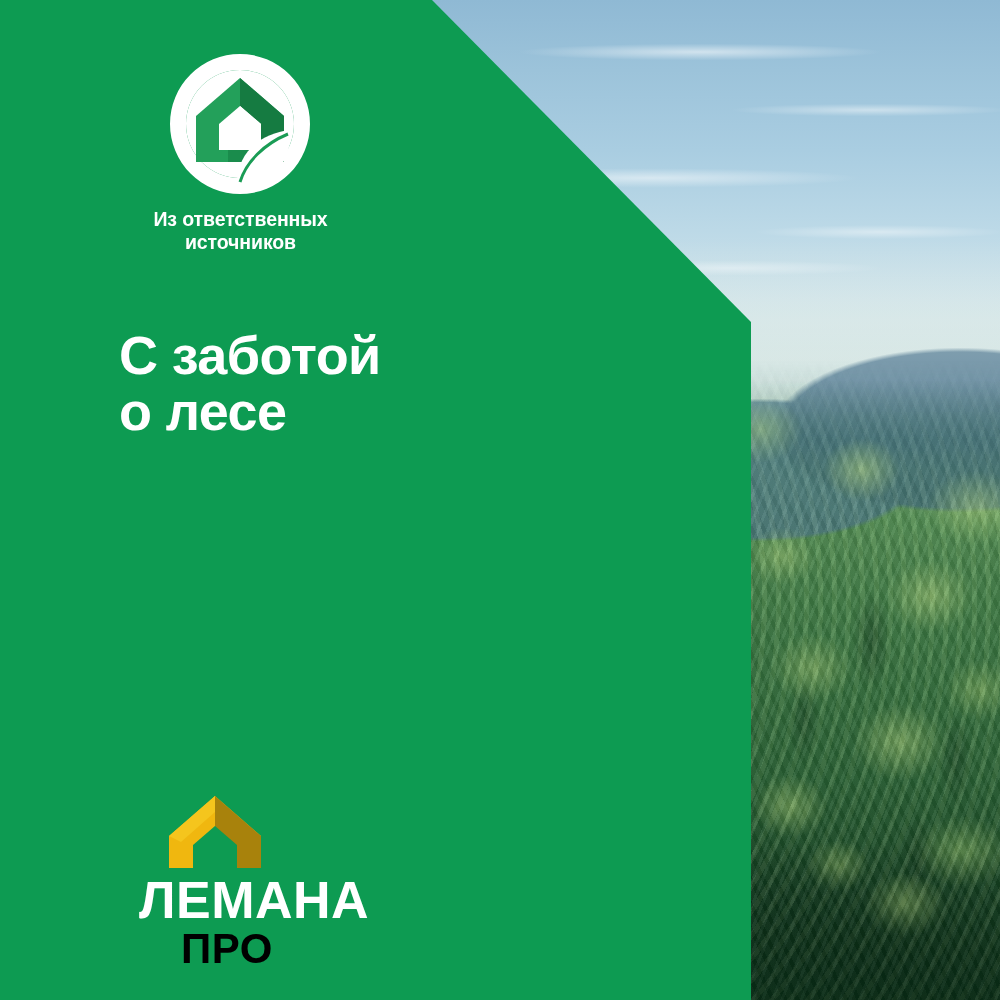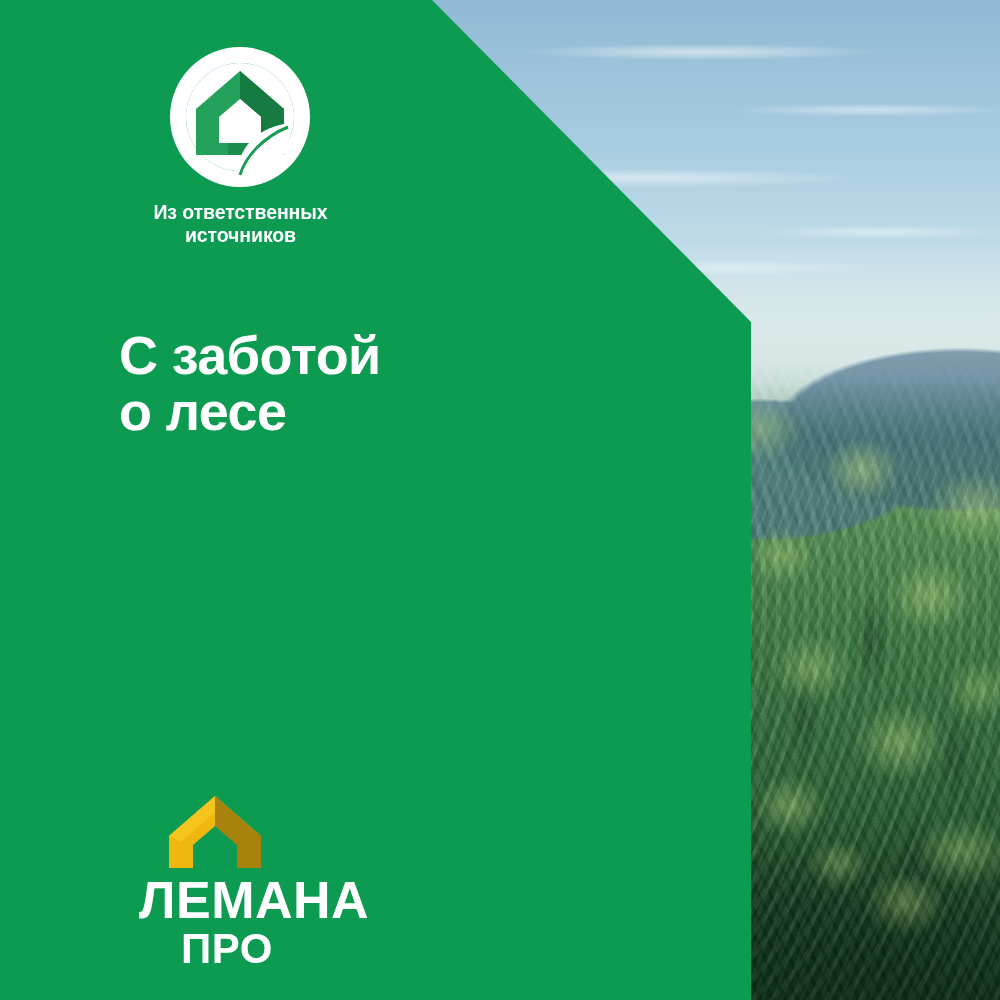--- a/index.html
+++ b/index.html
@@ -127,21 +127,21 @@
   .content {
     position: absolute;
     inset: 0;
     z-index: 20;
   }
 
   
   .cert-badge {
     position: absolute;
     left: 128px;
-    top: 43px;
+    top: 50px;
     width: 300px;
   }
   .cert-mark {
     width: 148px;
     height: 148px;
     margin-left: 38px;
     display: block;
   }
   .cert-caption {
     margin-top: 10px;
@@ -197,21 +197,21 @@
     color: #ffffff;
     font-size: 52px;
     font-weight: bold;
     letter-spacing: 0.5px;
     line-height: 1;
     font-stretch: condensed;
   }
   .brand-sub {
     margin-top: 2px;
     margin-left: 42px;
-    color: #ffffff;
+    color: #000000;
     font-size: 42px;
     font-weight: bold;
     letter-spacing: 0.5px;
     line-height: 1;
   }
 </style>
 </head>
 <body>
 
 <div id="poster">

